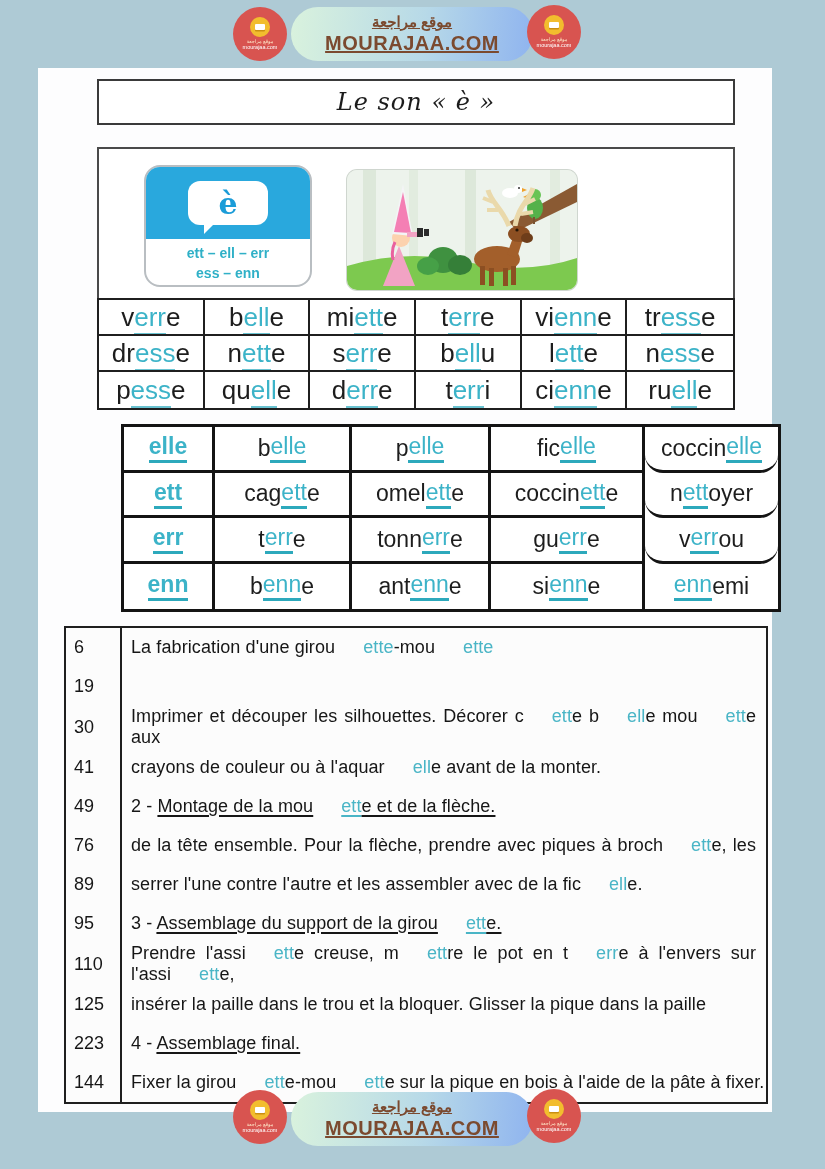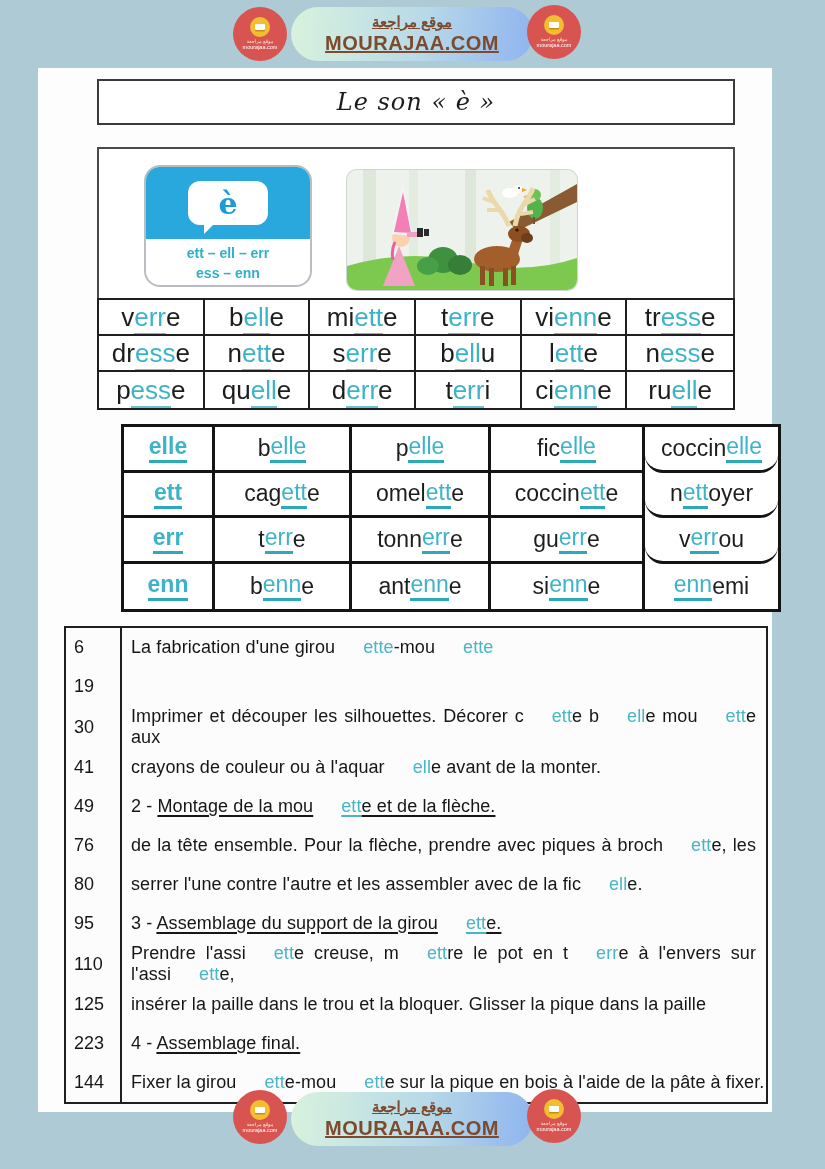--- a/index.html
+++ b/index.html
@@ -432,21 +432,21 @@
     </div>
     <div class="p-row">
       <div class="p-num">49</div>
       <div class="p-text"><span>2 - </span><span class="un">Montage de la mou</span><span class="hl un">ett</span><span class="un">e et de la flèche.</span></div>
     </div>
     <div class="p-row">
       <div class="p-num">76</div>
       <div class="p-text just"><span>de la tête ensemble. Pour la flèche, prendre avec piques à broch</span><span class="hl">ett</span><span>e, les</span></div>
     </div>
     <div class="p-row">
-      <div class="p-num">80</div>
+      <div class="p-num">89</div>
       <div class="p-text"><span>serrer l'une contre l'autre et les assembler avec de la fic</span><span class="hl">ell</span><span>e.</span></div>
     </div>
     <div class="p-row">
       <div class="p-num">95</div>
       <div class="p-text"><span>3 - </span><span class="un">Assemblage du support de la girou</span><span class="hl un">ett</span><span class="un">e.</span></div>
     </div>
     <div class="p-row">
       <div class="p-num">110</div>
       <div class="p-text just"><span>Prendre l'assi</span><span class="hl">ett</span><span>e creuse, m</span><span class="hl">ett</span><span>re le pot en t</span><span class="hl">err</span><span>e à l'envers sur l'assi</span><span class="hl">ett</span><span>e,</span></div>
     </div>

